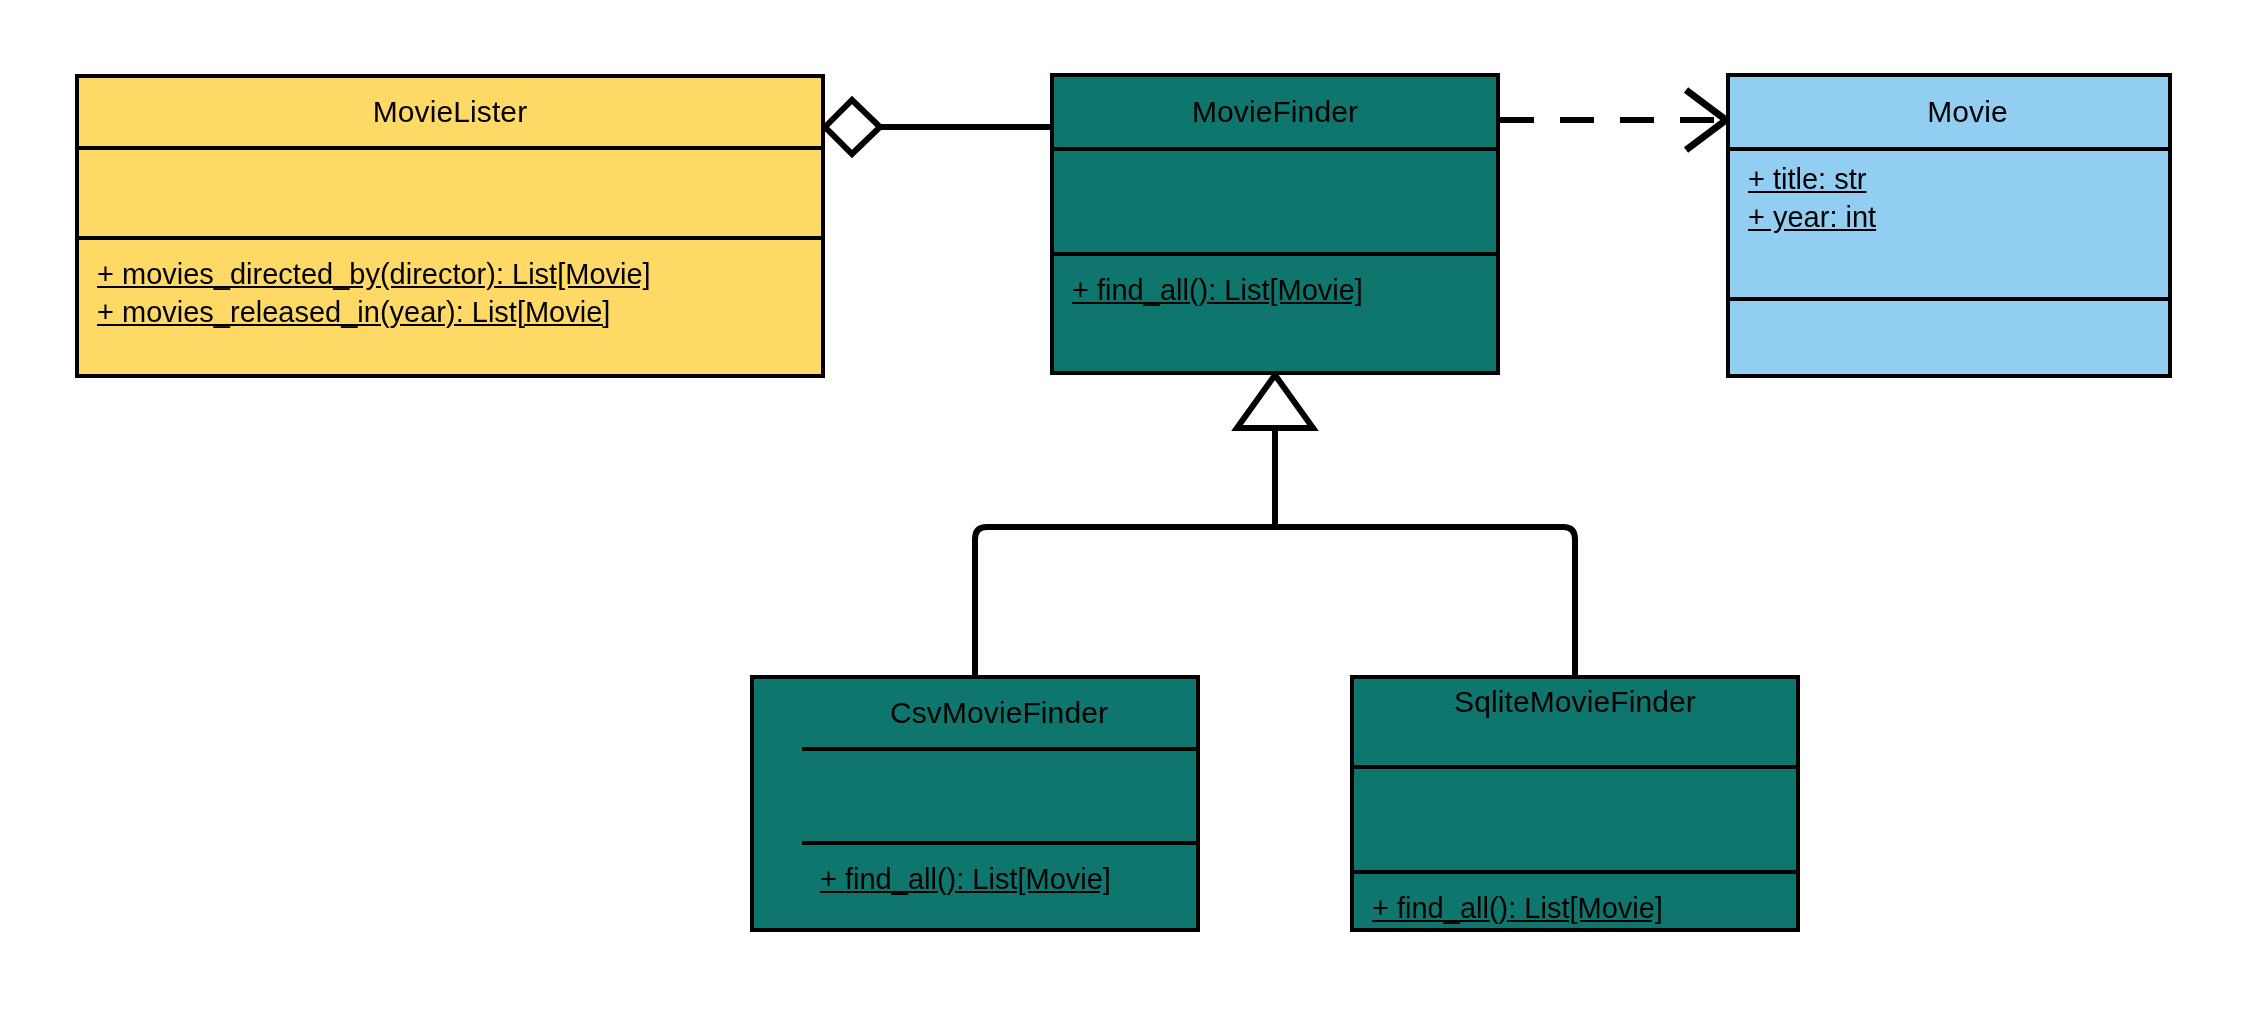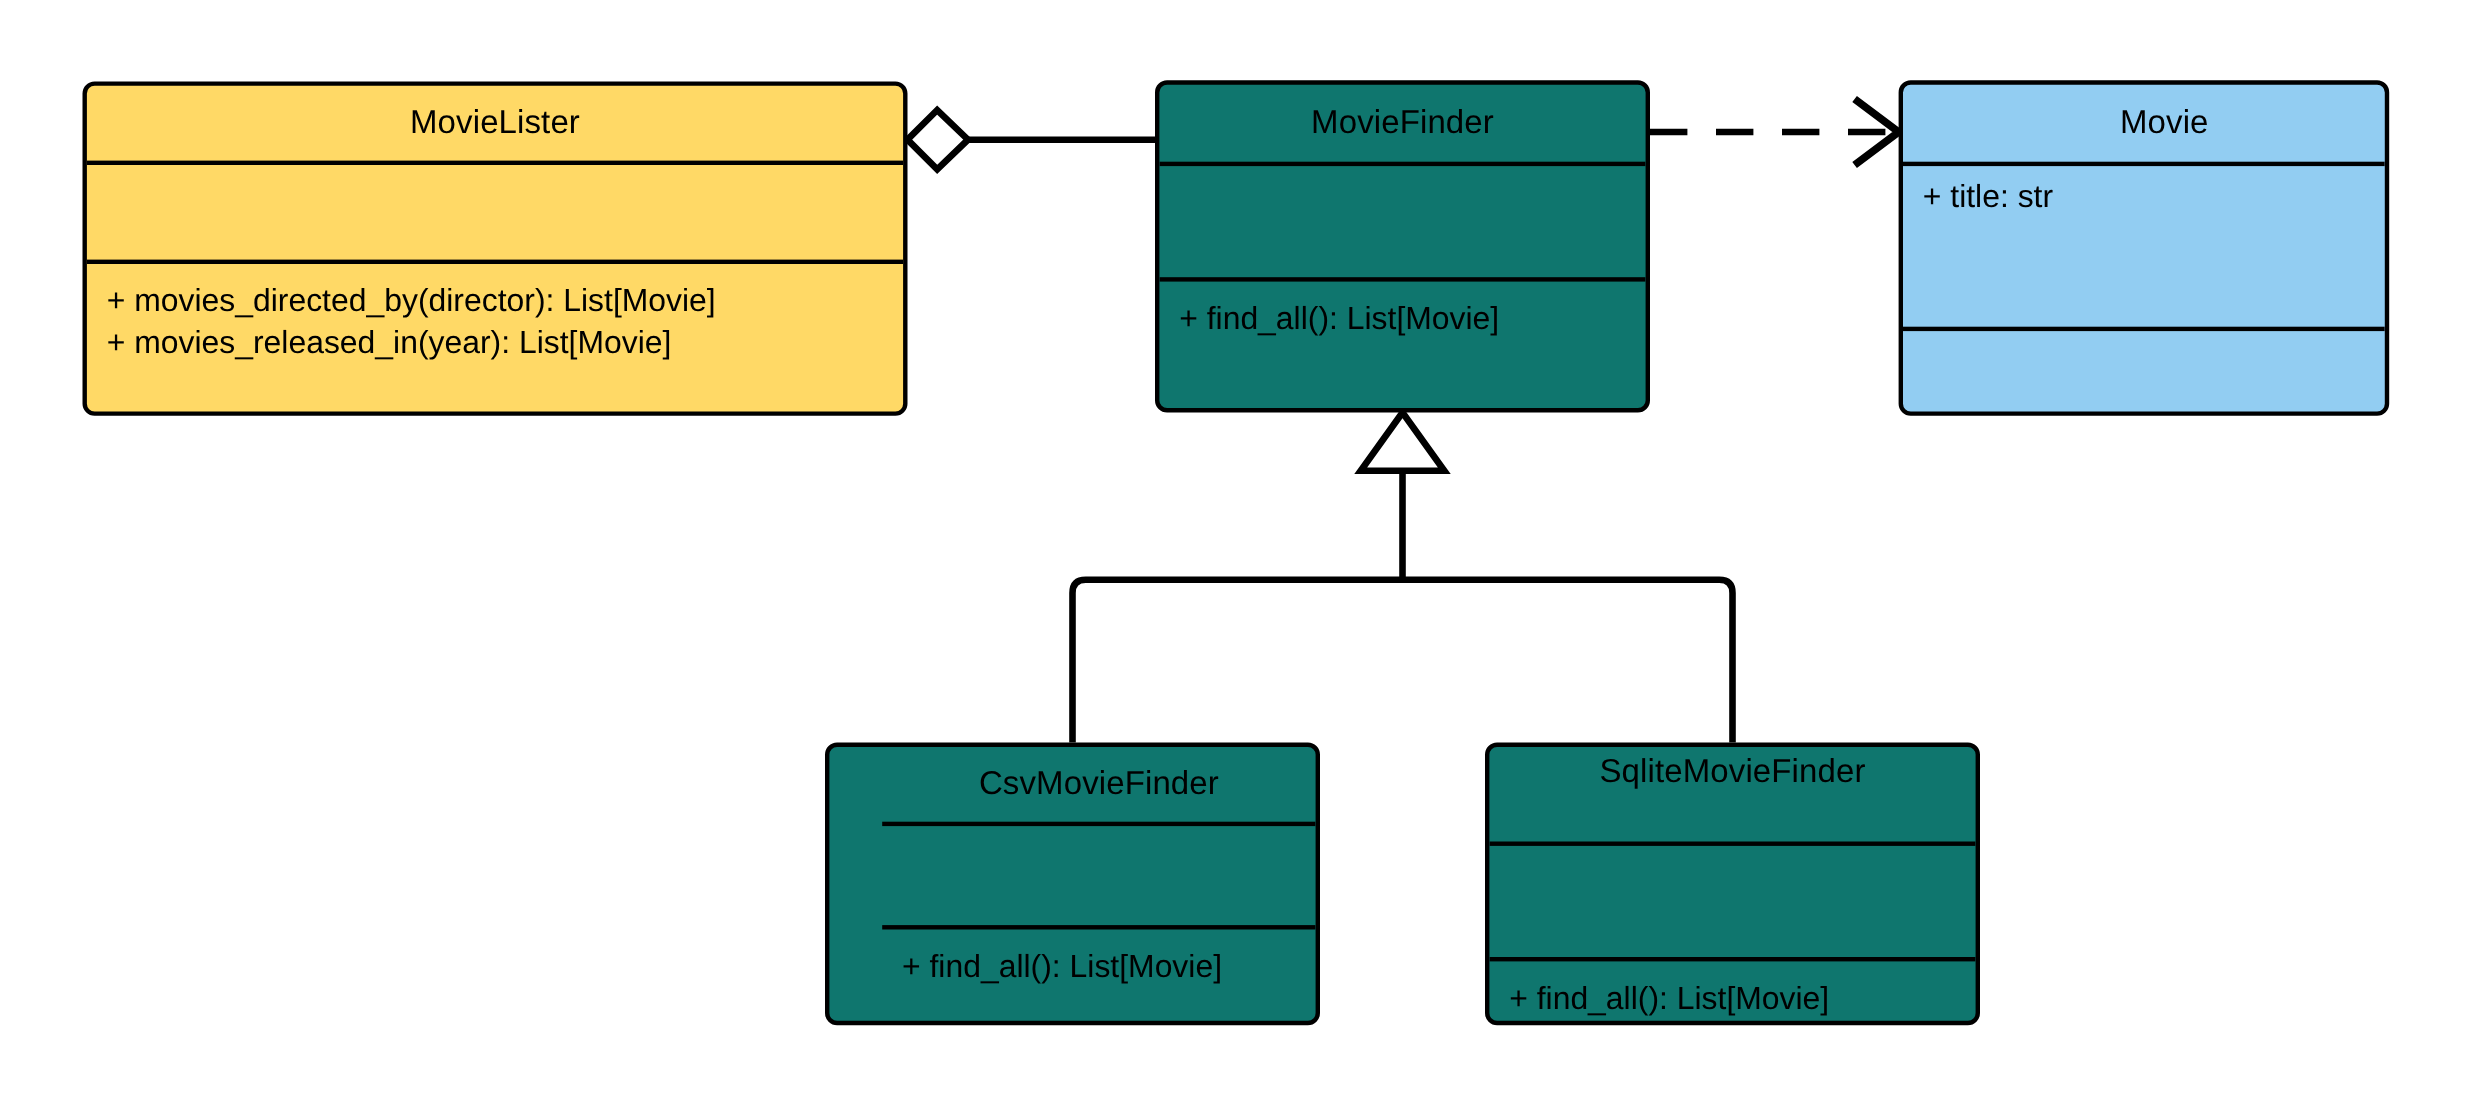--- a/index.html
+++ b/index.html
@@ -23,21 +23,21 @@
     left: 0;
     top: 0;
     width: 2250px;
     height: 1011px;
     pointer-events: none;
   }
   .uml-class {
     position: absolute;
     box-sizing: border-box;
     border: 4px solid #000000;
-    border-radius: 11px;
+    border-radius: 0;
     overflow: hidden;
     display: flex;
     flex-direction: column;
   }
   .compartment {
     box-sizing: border-box;
     position: relative;
   }
   .compartment + .compartment {
     border-top: 4px solid #000000;
@@ -54,20 +54,21 @@
     padding: 10px 18px 0 18px;
     font-size: 29px;
     line-height: 1.30;
     color: #000000;
   }
   .member-list.pad-top-lg {
     padding-top: 16px;
   }
   .member {
     white-space: nowrap;
+    text-decoration: underline;
   }
   .empty-compartment {
     
   }
 
   
   .fill-yellow { background: #ffd966; }
   .fill-green  { background: #0f766e; }
   .fill-blue   { background: #92cdf2; }
 </style>
@@ -112,20 +113,21 @@
     <div class="compartment empty-compartment" style="height:105px;"></div>
     <div class="compartment member-list pad-top-lg" style="flex:1 1 auto;">
       <div class="member">+ find_all(): List[Movie]</div>
     </div>
   </div>
 
   <div class="uml-class fill-blue" style="left:1726px; top:73px; width:446px; height:305px;">
     <div class="compartment class-name" style="height:70px;margin-left:37px;">Movie</div>
     <div class="compartment member-list" style="height:150px;">
       <div class="member">+ title: str</div>
+      <div class="member">+ year: int</div>
     </div>
     <div class="compartment empty-compartment" style="flex:1 1 auto;"></div>
   </div>
 
   <div class="uml-class fill-green" style="left:750px; top:675px; width:450px; height:257px;padding-left:48px;">
     <div class="compartment class-name" style="height:68px;">CsvMovieFinder</div>
     <div class="compartment empty-compartment" style="height:94px;"></div>
     <div class="compartment member-list pad-top-lg" style="flex:1 1 auto;">
       <div class="member">+ find_all(): List[Movie]</div>
     </div>

